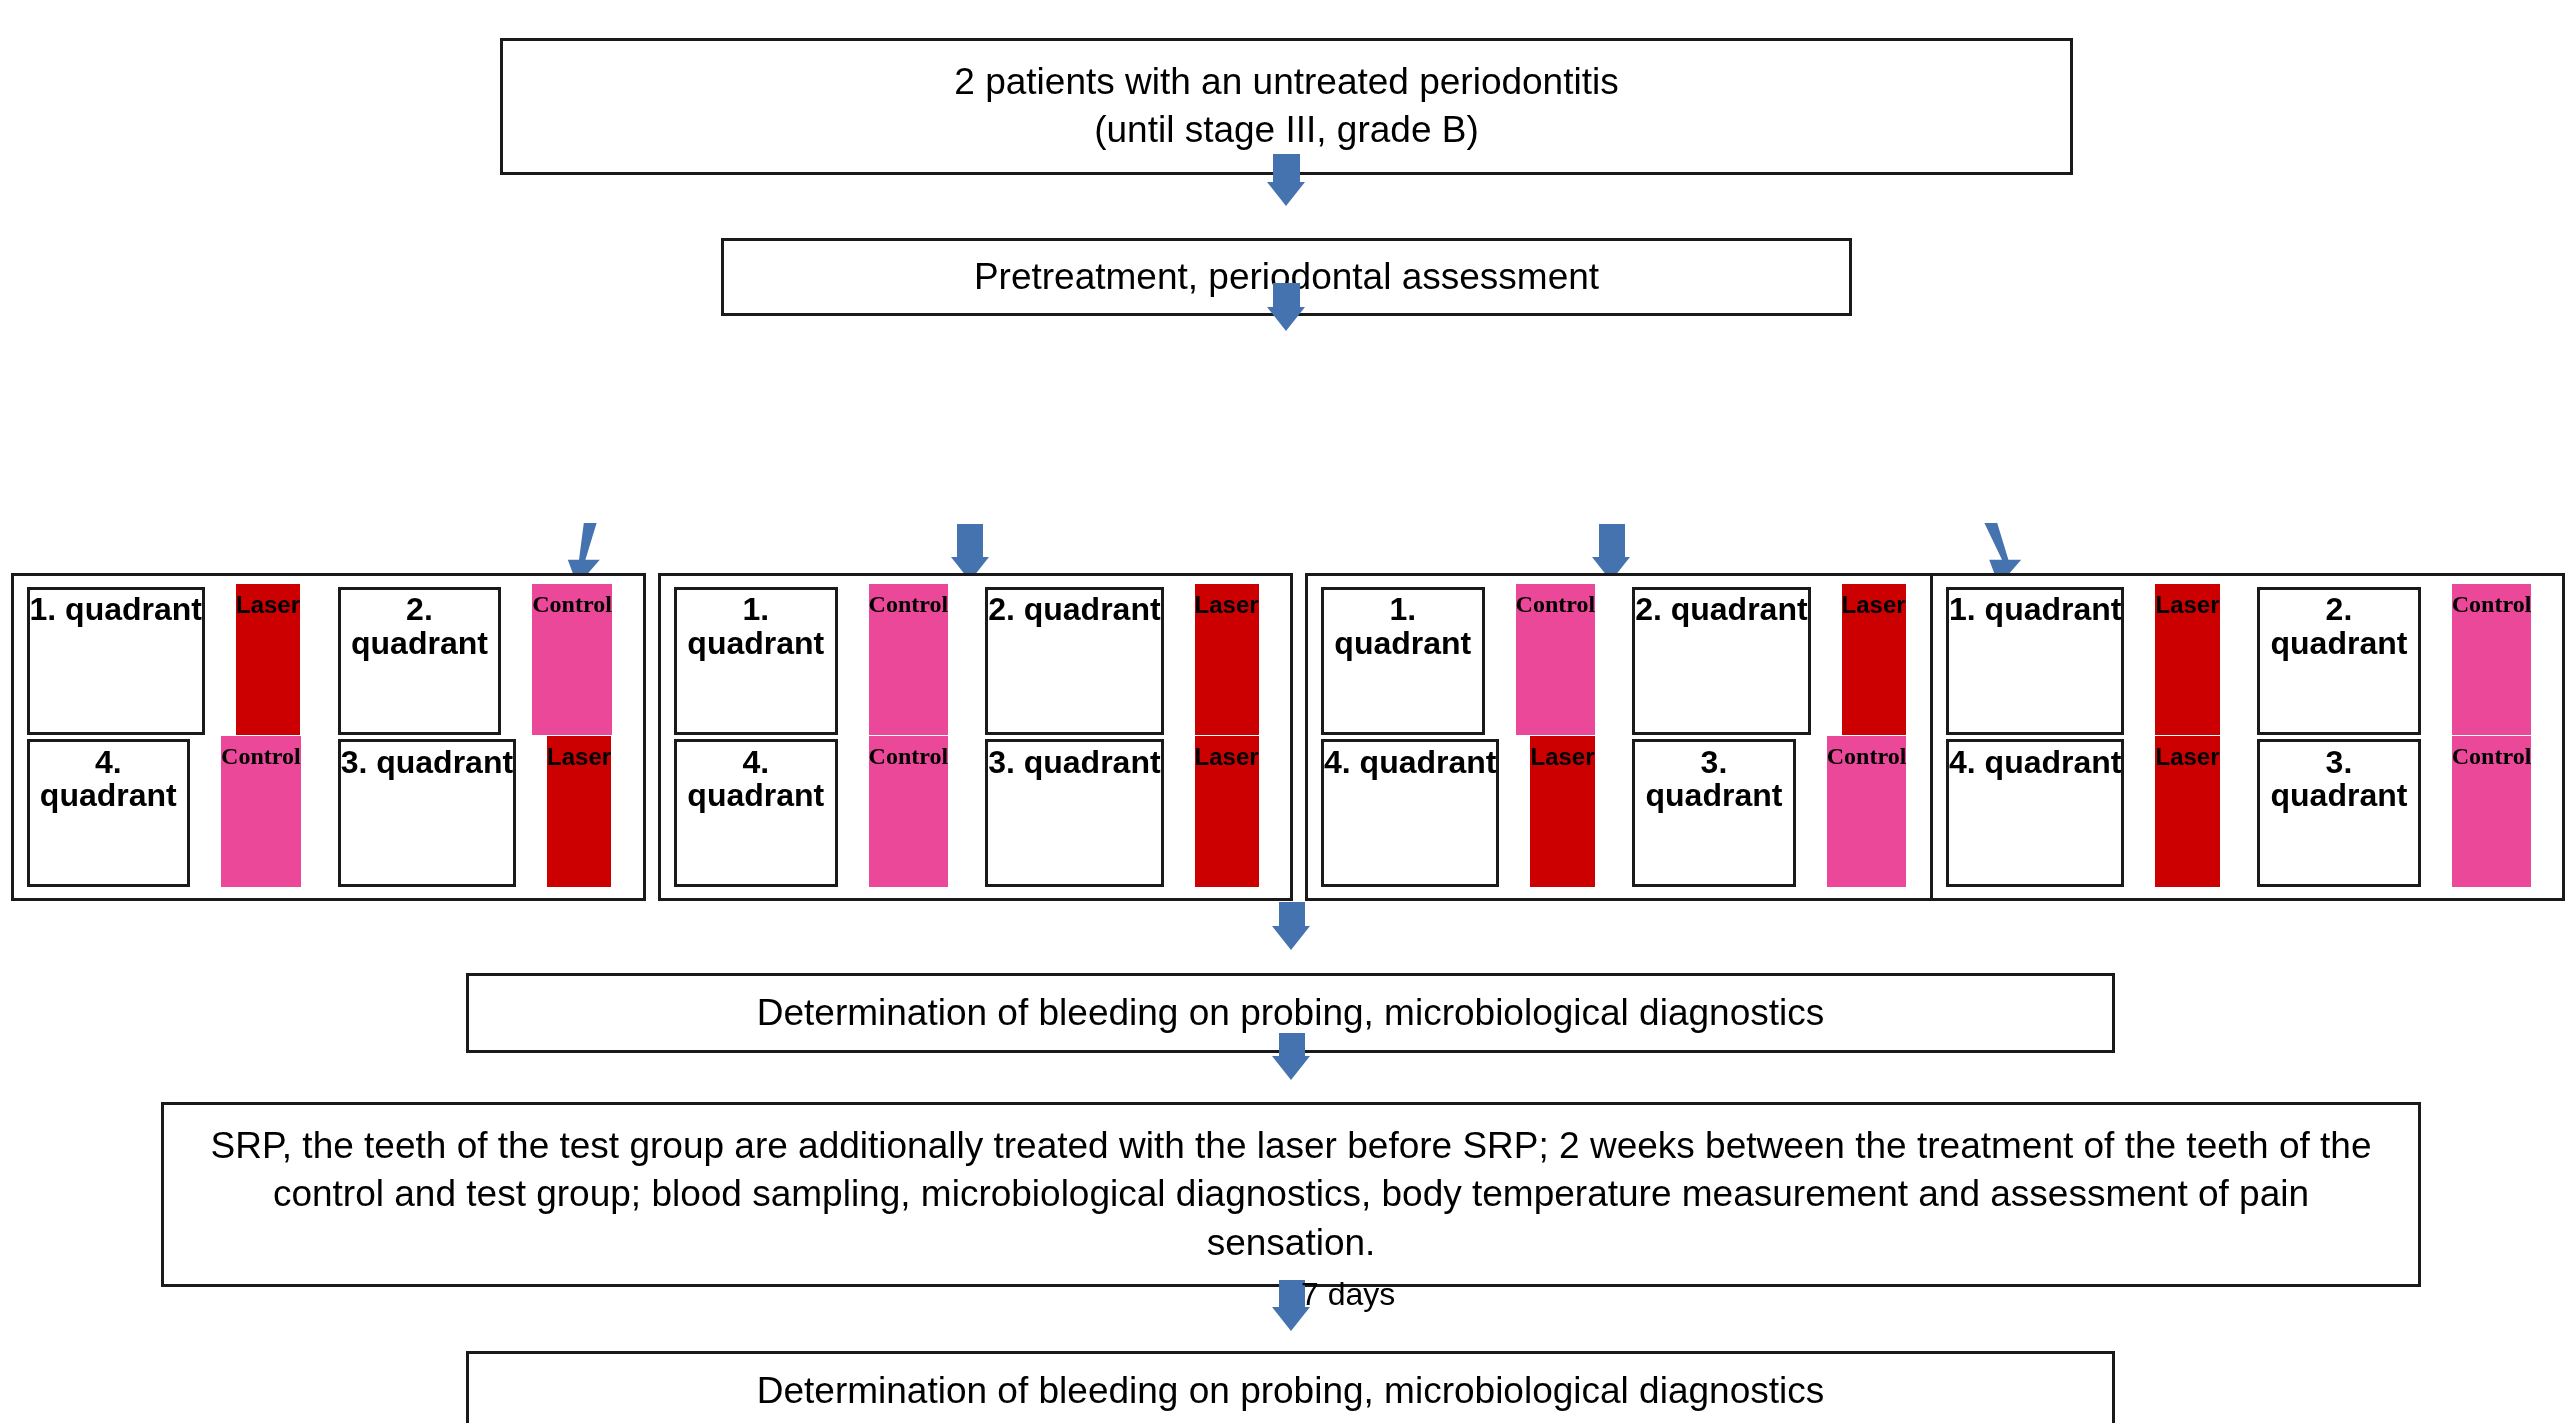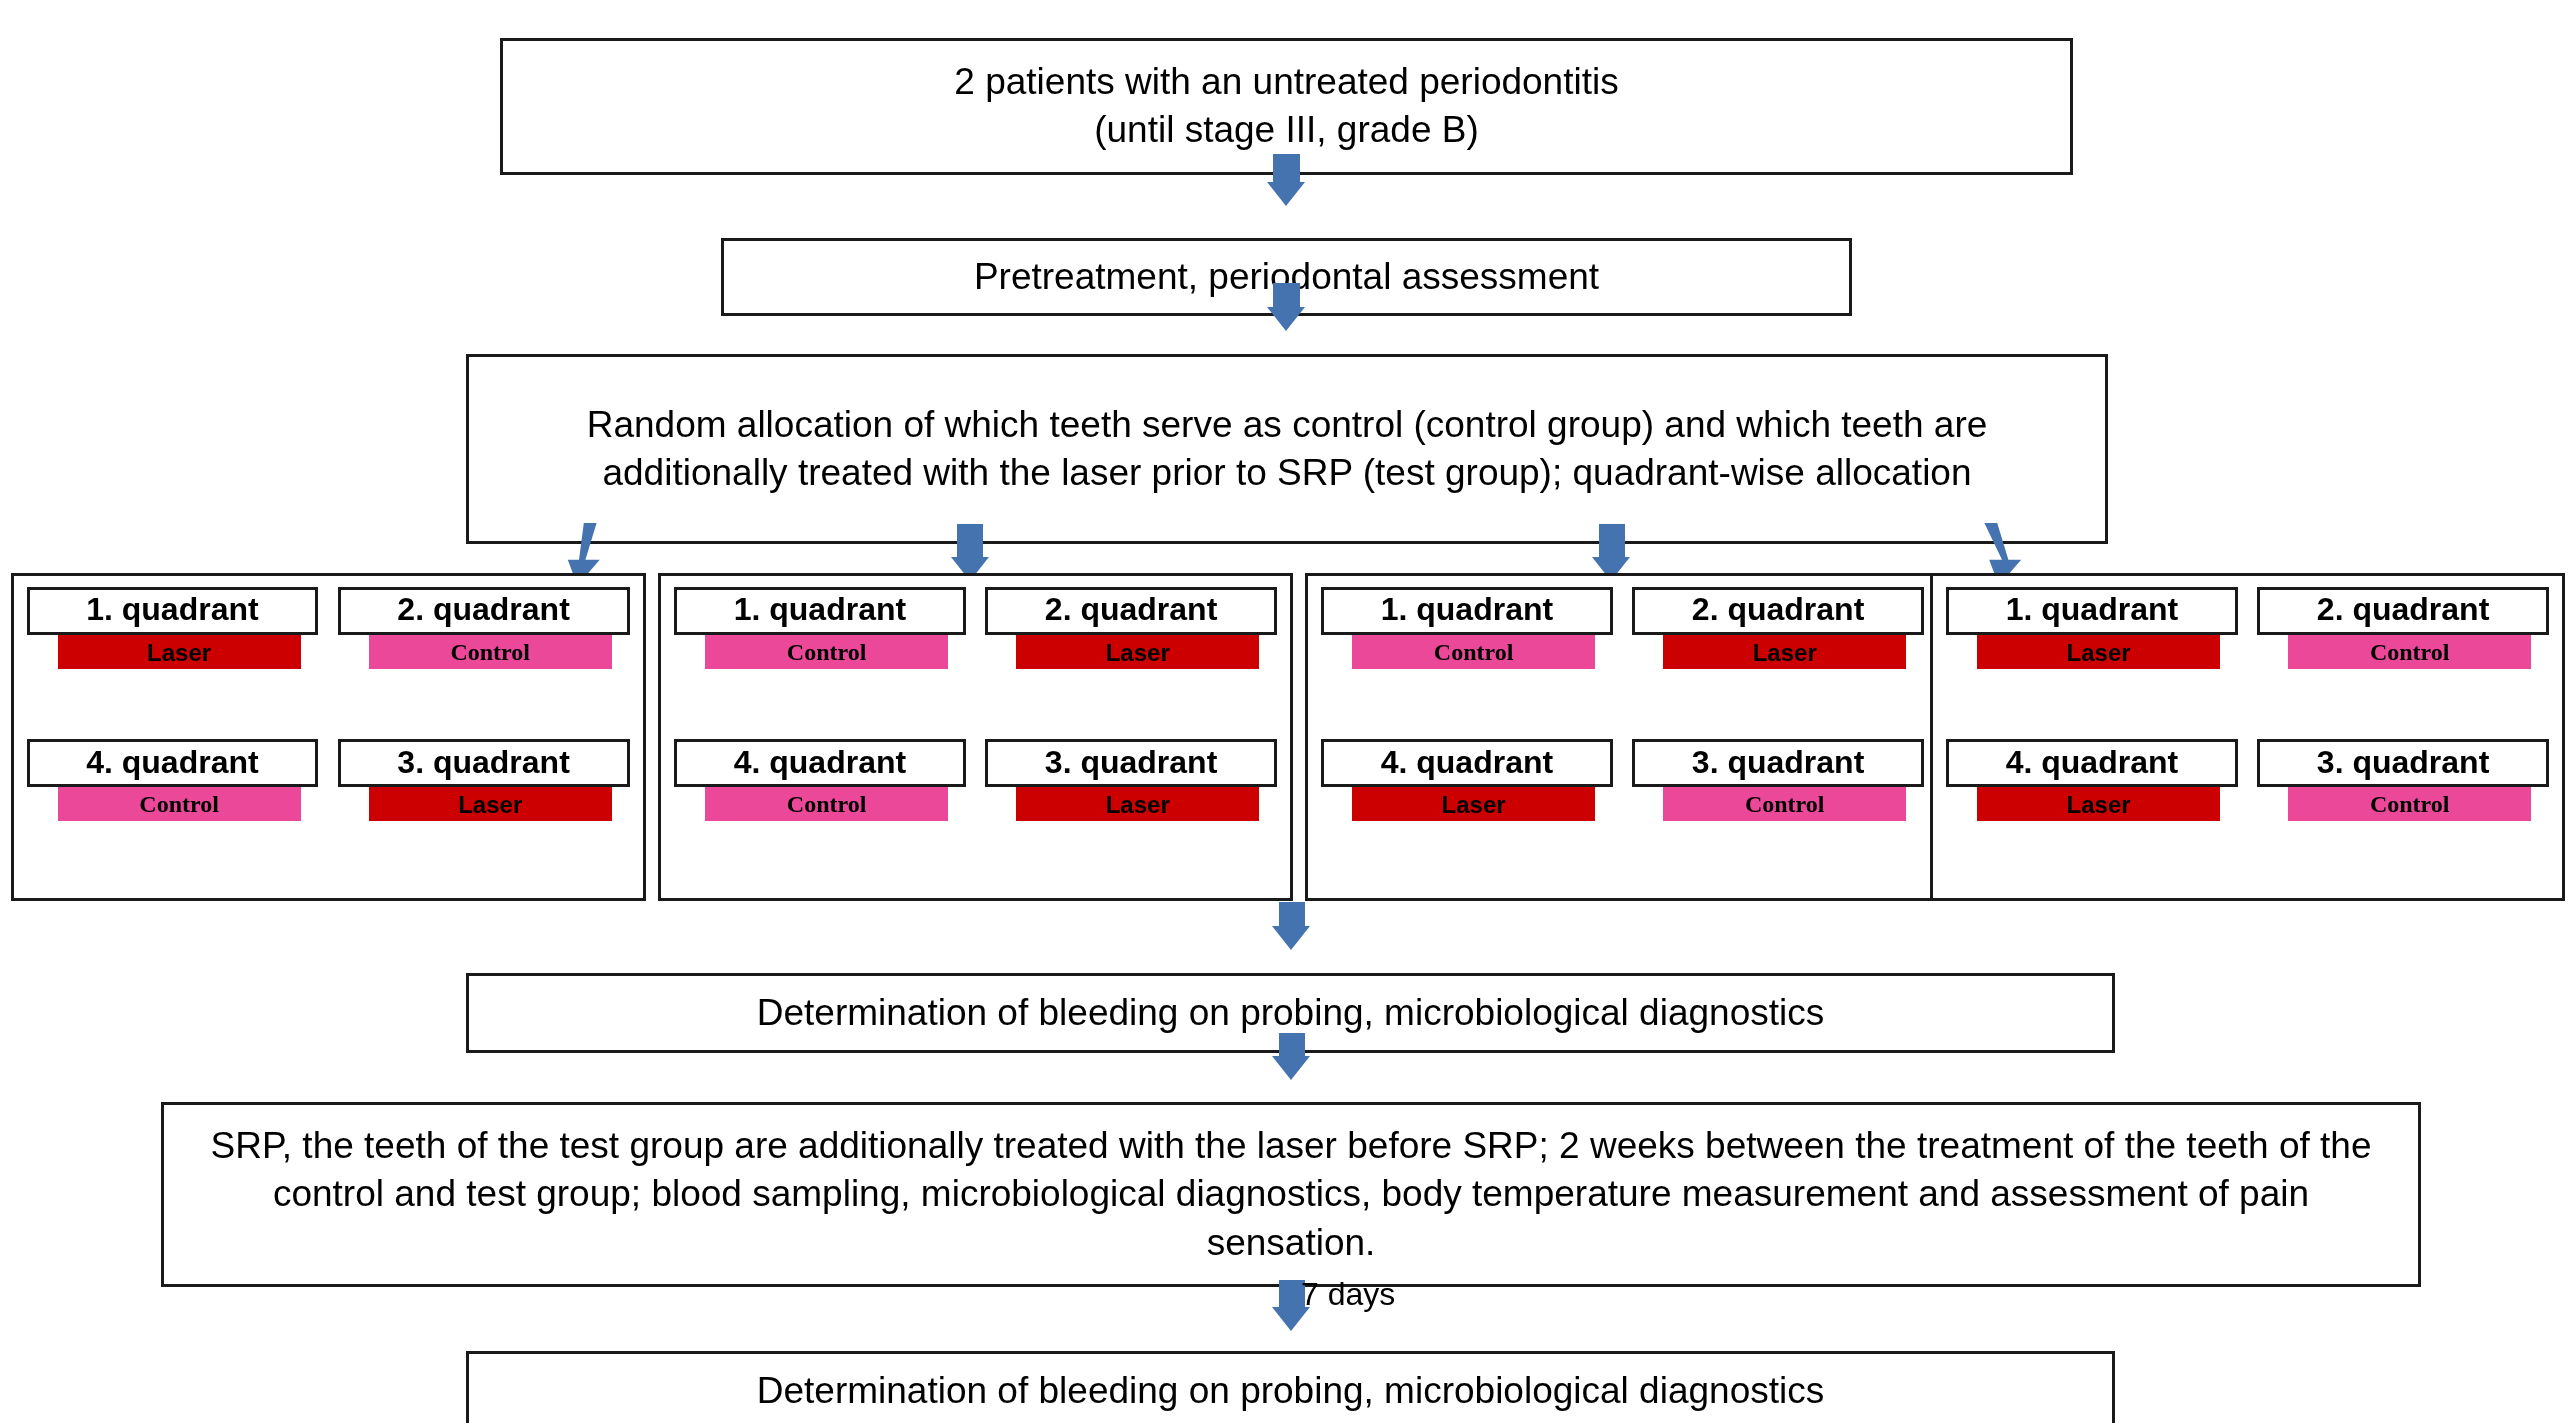--- a/index.html
+++ b/index.html
@@ -60,21 +60,21 @@
     row-gap: 4.8px;
   }
   #qgroup-1 { left: 10.5px;   width: 635px; }
   #qgroup-2 { left: 658px;  width: 635px; }
   #qgroup-3 { left: 1305px; width: 635px; }
   #qgroup-4 { left: 1930px; width: 635px; }
 
   .qcell {
     position: relative;
     display: flex;
-    flex-direction: column;
+    flex-direction: row;
     align-items: stretch;
   }
   .qlabel {
     box-sizing: border-box;
     border: 3.2px solid #1a1a1a;
     background: #ffffff;
     text-align: center;
     font-size: 32px;
     font-weight: bold;
     color: #000000;
@@ -136,23 +136,20 @@
 
   <div class="box" id="box-pretreat">
     <span class="txt">Pretreatment, periodontal assessment</span>
   </div>
 
   <div>
     <div class="arrow-shaft" style="left:1273px; top:283px; width:27px; height:26px;"></div>
     <div class="arrow-head" style="left:1267px; top:307px;"></div>
   </div>
 
-  <div class="box" id="box-random">
-    <span class="txt" style="max-width:1552px;">Random allocation of which teeth serve as control (control group) and which teeth are additionally treated with the laser prior to SRP (test group); quadrant-wise allocation</span>
-  </div>
 
   <div>
     <svg width="72" height="64" style="position:absolute; left:555px; top:523px;" viewBox="0 0 90 80">
       <polygon points="36,0 52,0 38,46 56,46 28,78 16,46 30,46" fill="#4573B0"></polygon>
     </svg>
   </div>
   <div>
     <div class="arrow-shaft" style="left:957px; top:524px; width:26px; height:35px;"></div>
     <div class="arrow-head" style="left:951px; top:557px;"></div>
   </div>

